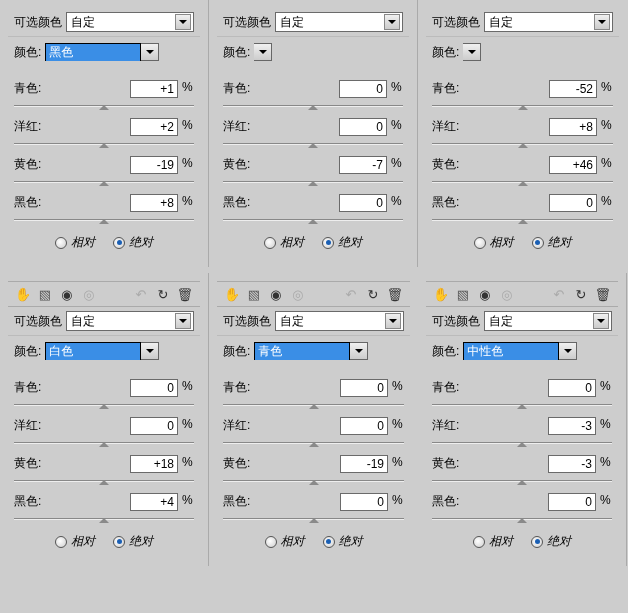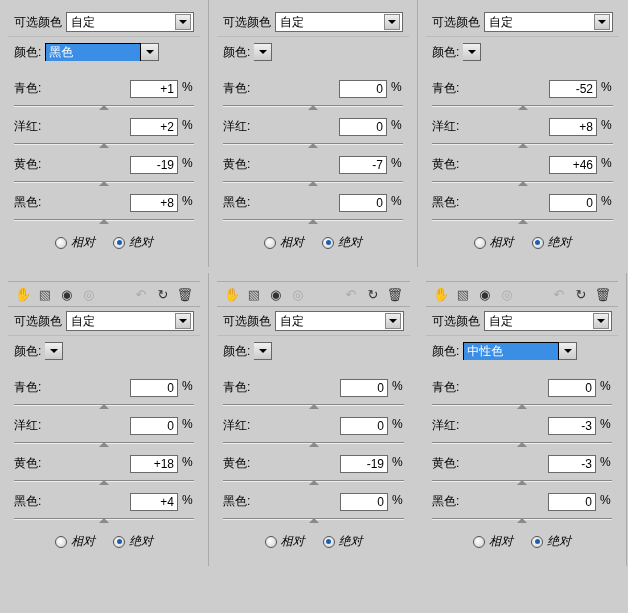--- a/index.html
+++ b/index.html
@@ -453,20 +453,24 @@
     <div class="header-row">
     <span class="header-label">可选颜色</span>
     <div class="combo">
       <span>自定</span>
       <span class="arrow"></span>
     </div>
   </div>
     <div class="body">
       <div class="color-row">
         <span class="lbl">颜色:</span>
+        <div class="swatch-combo">
+          <div class="swatch" style="background:#ffffff"></div>
+          <div class="swatch-label">白色</div>
+        </div>
         <div class="swatch-arrow"></div>
       </div>
       <div class="slider-row">
     <div class="sr-top">
       <span class="sl">青色:</span>
       <span style="flex:1"></span>
       <div class="val">0</div>
       <span class="pct">%</span>
     </div>
     <div class="track">
@@ -536,20 +540,24 @@
     <div class="header-row">
     <span class="header-label">可选颜色</span>
     <div class="combo">
       <span>自定</span>
       <span class="arrow"></span>
     </div>
   </div>
     <div class="body">
       <div class="color-row">
         <span class="lbl">颜色:</span>
+        <div class="swatch-combo">
+          <div class="swatch" style="background:#3a8ee6"></div>
+          <div class="swatch-label">青色</div>
+        </div>
         <div class="swatch-arrow"></div>
       </div>
       <div class="slider-row">
     <div class="sr-top">
       <span class="sl">青色:</span>
       <span style="flex:1"></span>
       <div class="val">0</div>
       <span class="pct">%</span>
     </div>
     <div class="track">

